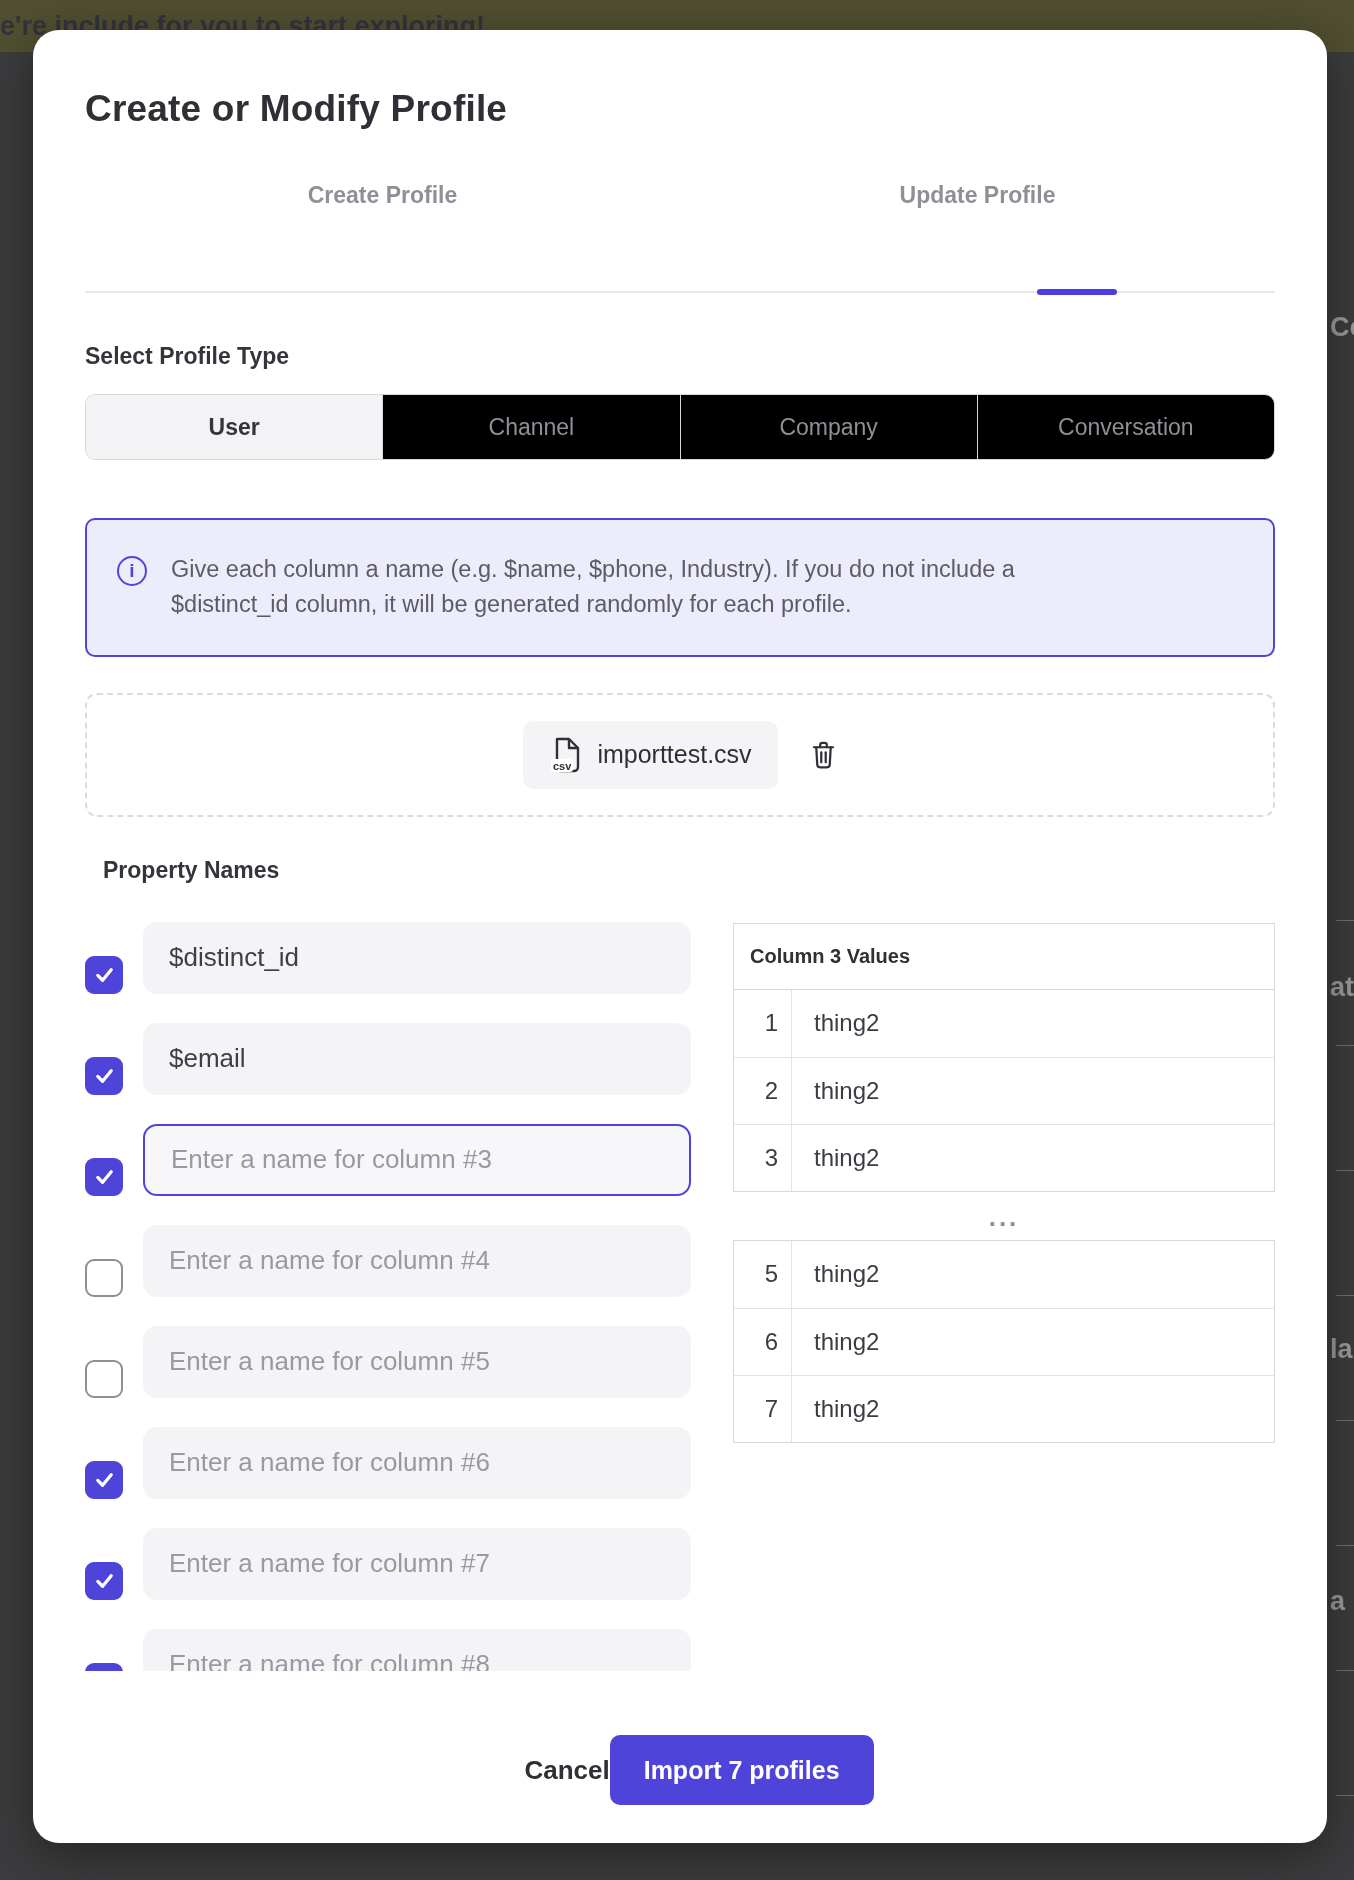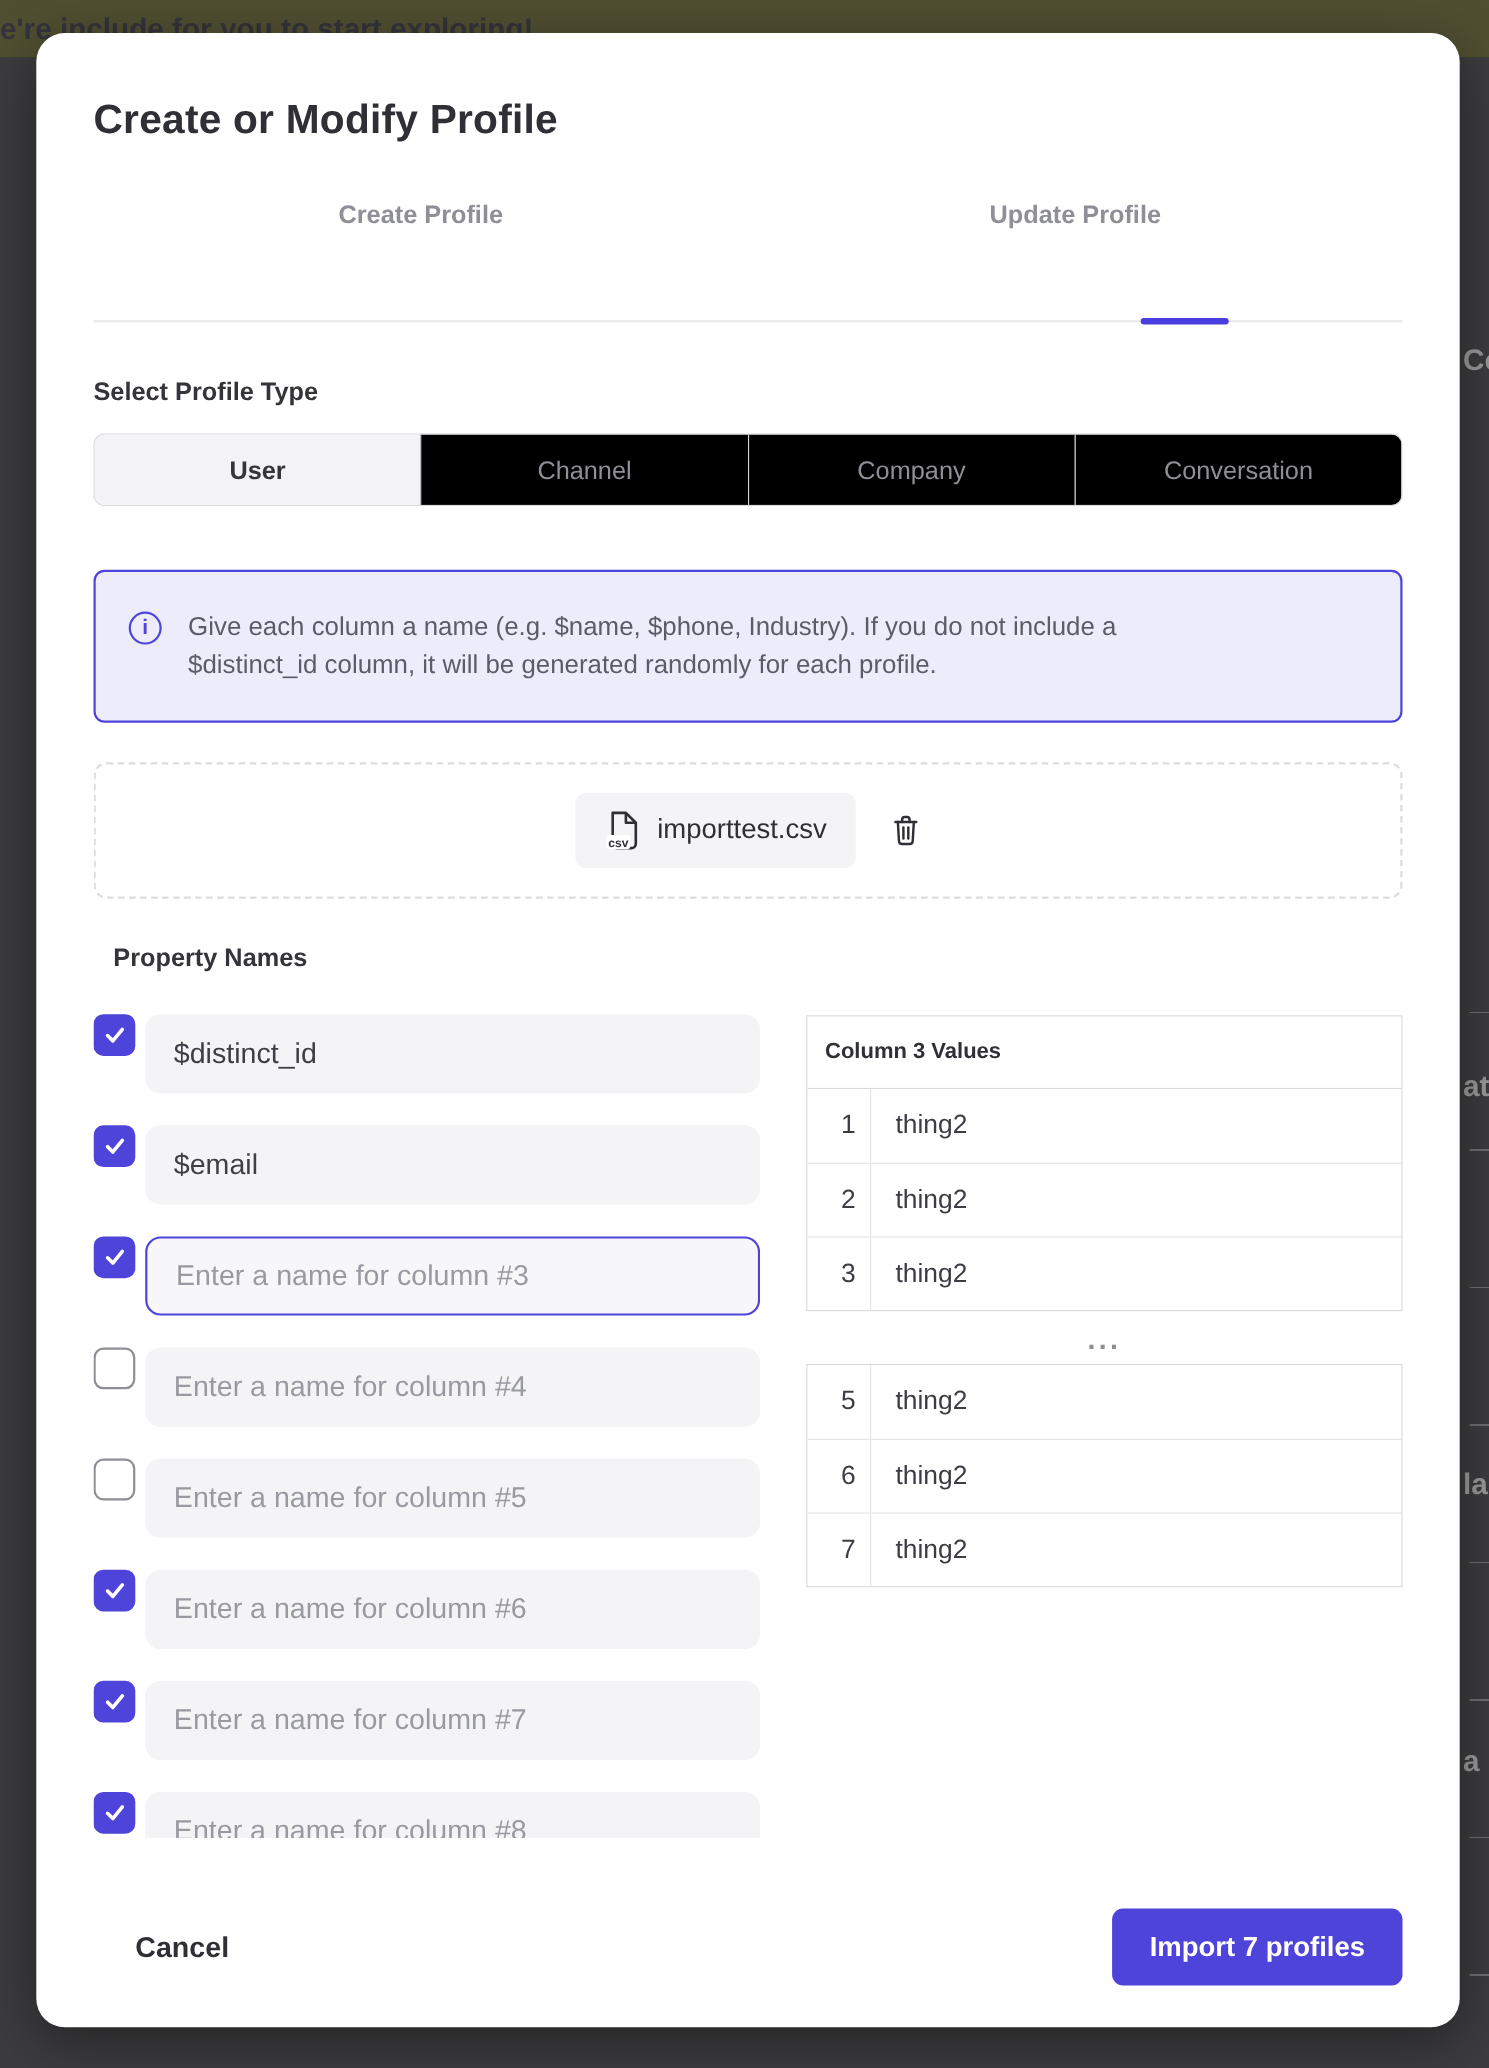--- a/index.html
+++ b/index.html
@@ -87,21 +87,21 @@
     display:flex;align-items:center;gap:16px;
     background:var(--input-bg);border-radius:10px;padding:15px 26px;
   }
   .file-name{font-size:25px;color:var(--dark);}
   .icon-btn{background:none;border:none;cursor:pointer;display:flex;align-items:center;}
   
   .cols{display:flex;gap:42px;margin:40px 52px 0;}
   .col-left{width:606px;height:814px;overflow:hidden;}
   .prop-label{margin-left:18px;font-size:23px;font-weight:700;color:#34343a;}
   .prop-rows{margin-top:38px;}
-  .prop-row{display:flex;align-items:flex-start;gap:9px;margin-bottom:29px;}
+  .prop-row{display:flex;align-items:flex-end;gap:20px;margin-bottom:29px;}
   .checkbox{
     flex:0 0 auto;width:38px;height:38px;border-radius:9px;cursor:pointer;
     border:2.5px solid #8e8e96;background:#fff;
     display:flex;align-items:center;justify-content:center;
   }
   .checkbox.checked{background:var(--accent);border-color:var(--accent);}
   .prop-input{
     flex:1;height:72px;border:none;border-radius:14px;background:var(--input-bg);
     padding:0 26px;font-size:26px;color:#3e3e46;outline:none;
     font-family:"Liberation Sans", sans-serif;
@@ -122,21 +122,21 @@
     font-size:24px;color:#3c3c44;
   }
   .tval{flex:1;display:flex;align-items:center;padding-left:22px;font-size:24px;color:#3c3c44;}
   .ellipsis{
     text-align:center;color:#8d8d95;font-size:26px;font-weight:700;
     letter-spacing:3px;line-height:1;margin:12px 0 10px;
   }
   
   .footer{
     position:absolute;left:68px;right:52px;bottom:38px;height:70px;
-    display:flex;align-items:center;justify-content:space-between;
+    display:flex;align-items:center;justify-content:center;
   }
   .cancel-btn{
     background:none;border:none;cursor:pointer;padding-left:22px;
     font-size:26px;font-weight:700;color:var(--dark);
     font-family:"Liberation Sans", sans-serif;
   }
   .import-btn{
     height:70px;padding:0 34px;border:none;border-radius:10px;cursor:pointer;
     background:var(--accent);color:#fff;font-size:25px;font-weight:700;
     font-family:"Liberation Sans", sans-serif;

